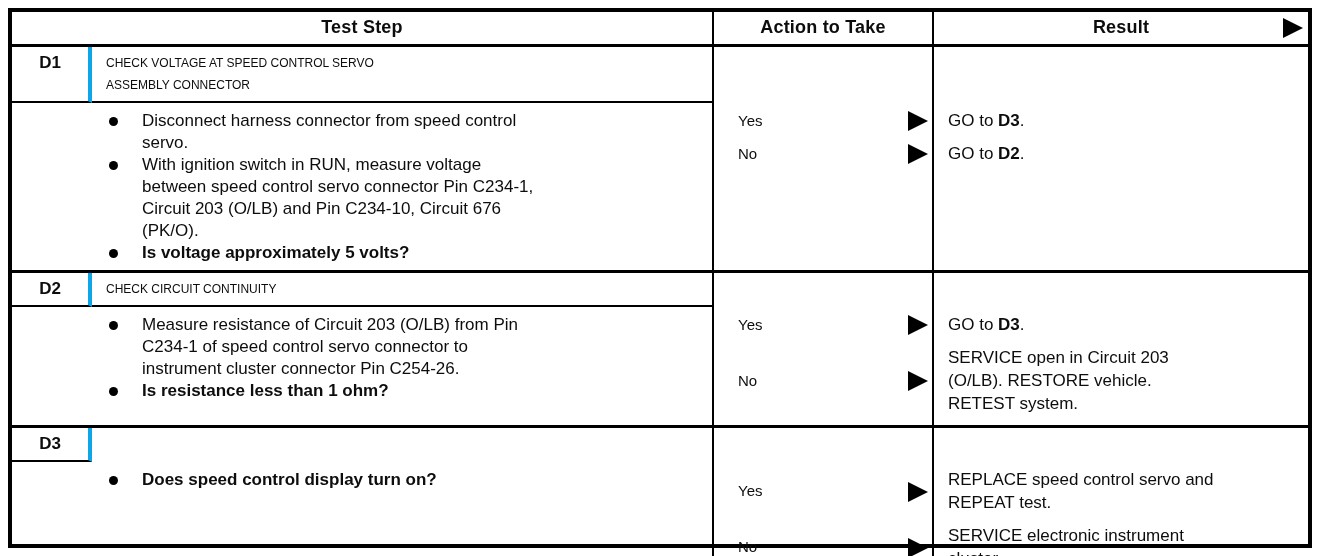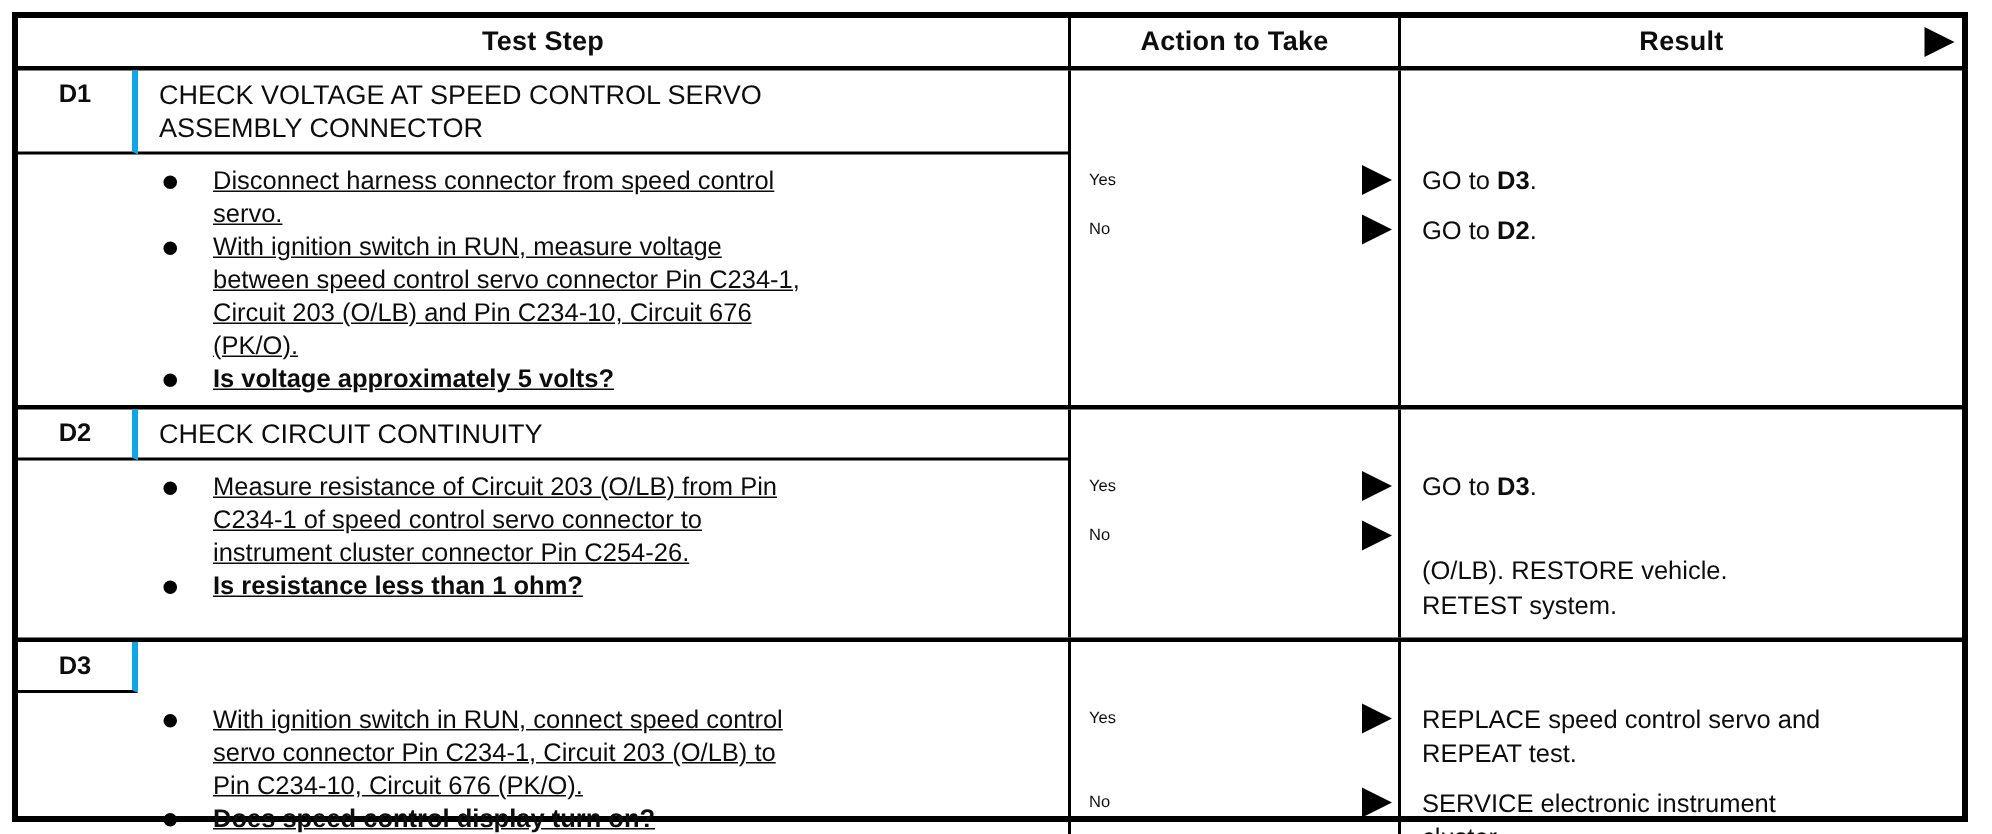--- a/index.html
+++ b/index.html
@@ -31,36 +31,36 @@
     display:grid;grid-template-columns:80px 620px 220px 1fr;grid-template-rows:auto 1fr;
     border-bottom:3px solid #000;
   }
   .group:last-child{border-bottom:none;flex:1;}
   .cid{
     grid-row:1;grid-column:1;border-right:4px solid #0ea5e9;border-bottom:2px solid #000;
     text-align:center;font-weight:bold;font-size:17px;padding:5px 0;line-height:22px;
   }
   .ctitle{
     grid-row:1;grid-column:2;border-bottom:2px solid #000;
-    font-size:18px;line-height:22px;padding:5px 14px;white-space:pre-line;
+    font-size:12px;line-height:22px;padding:5px 14px;white-space:pre-line;
   }
-  .cbody{grid-row:2;grid-column:1/3;padding:7px 15px 6px 95px;text-decoration:underline;}
+  .cbody{grid-row:2;grid-column:1/3;padding:7px 15px 6px 95px;}
   ul.blist{margin:0;padding:0;list-style:none;font-size:17px;line-height:22px;}
   ul.blist li{position:relative;padding-left:35px;white-space:pre-line;}
   ul.blist li::before{
     content:"";position:absolute;left:2px;top:7px;width:9px;height:9px;border-radius:50%;background:#000;
   }
   ul.blist li.b{font-weight:bold;}
   
   .cra{grid-row:1/3;grid-column:3/5;border-left:2px solid #000;position:relative;}
   .radiv{position:absolute;left:218px;top:0;bottom:0;width:2px;background:#000;}
   .pair{display:grid;grid-template-columns:218px 1fr;margin-bottom:10px;}
   .plabel{
-    display:flex;align-items:flex-start;padding-left:12px;
-    font-size:11px;line-height:22px;
+    display:flex;align-items:center;padding-left:12px;
+    font-size:15px;line-height:22px;margin-left:12px;
   }
   .plabel .tri{margin-left:auto;margin-right:4px;margin-top:1px;}
   .paction{padding-left:16px;padding-right:9px;font-size:17px;line-height:23px;}
   .paction b{font-weight:bold;}
 </style>
 </head>
 <body>
 
 <div class="table">
   <div class="hdr">
@@ -123,31 +123,28 @@
               <span>Yes</span>
               <span class="tri"></span>
             </div>
             <div class="paction"><span>GO to </span><b>D3</b><span>.</span></div>
           </div>
           <div class="pair">
             <div class="plabel">
               <span>No</span>
               <span class="tri"></span>
             </div>
-            <div class="paction"><br><span>(O/LB). RESTORE vehicle.</span><br><span>RETEST system.</span></div>
+            <div class="paction"><span>SERVICE open in Circuit 203</span><br><span>(O/LB). RESTORE vehicle.</span><br><span>RETEST system.</span></div>
           </div>
         </div>
       </div>
       <div class="group">
         <div class="cid">D3</div>
         <div class="cbody">
           <ul class="blist">
-            <li>With ignition switch in RUN, connect speed control
-servo connector Pin C234-1, Circuit 203 (O/LB) to
-Pin C234-10, Circuit 676 (PK/O).</li>
             <li class="b">Does speed control display turn on?</li>
           </ul>
         </div>
         <div class="cra" style="padding-top: 40px;">
           <div class="radiv"></div>
           <div class="pair">
             <div class="plabel">
               <span>Yes</span>
               <span class="tri"></span>
             </div>

